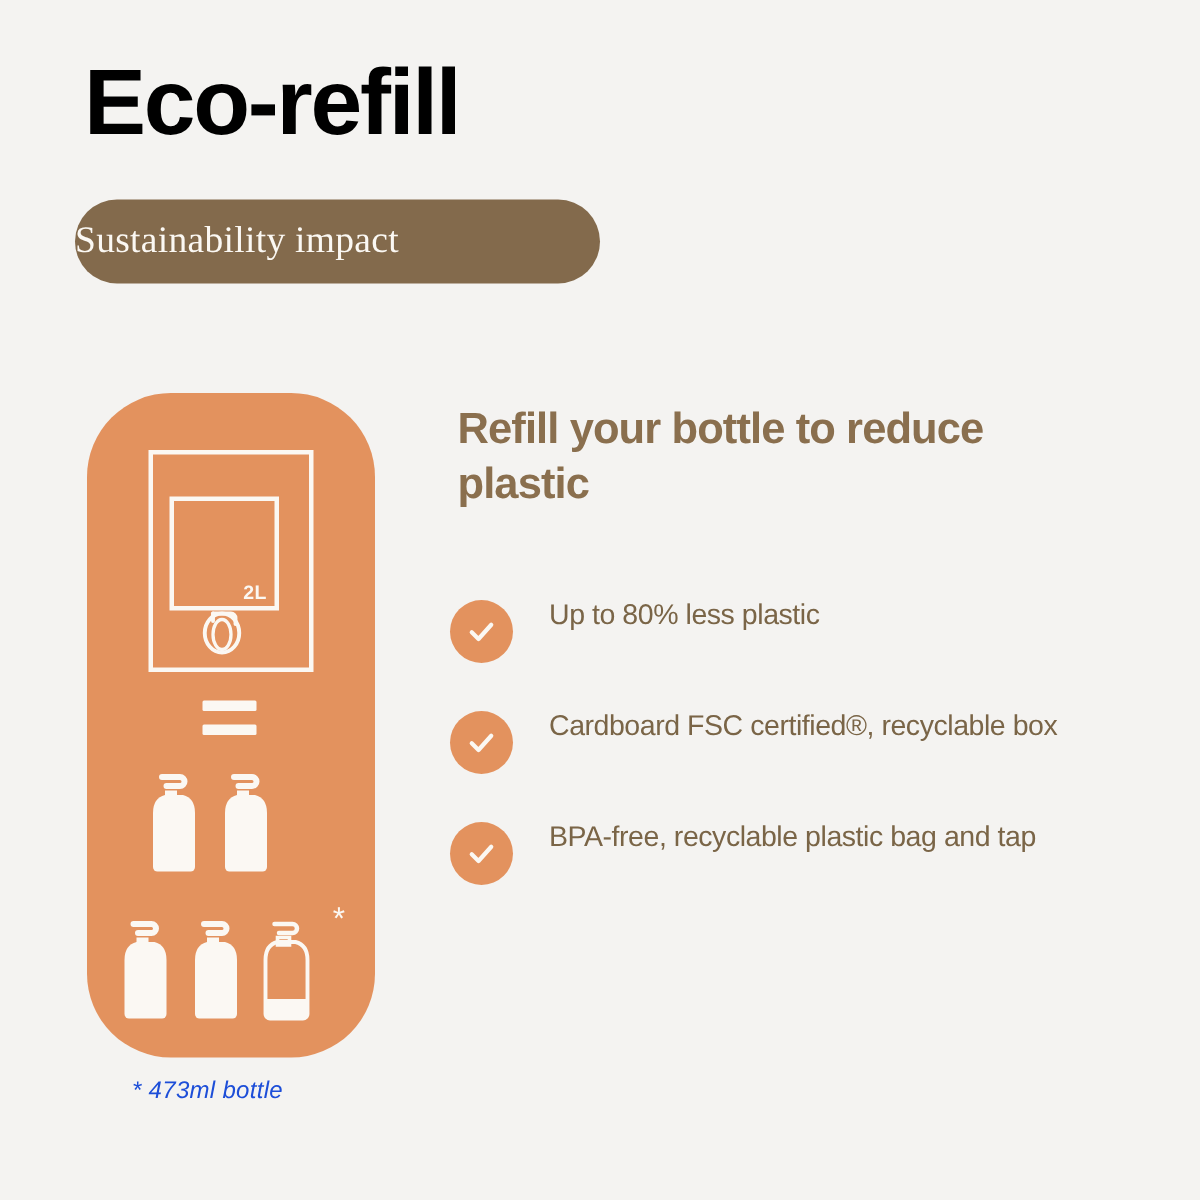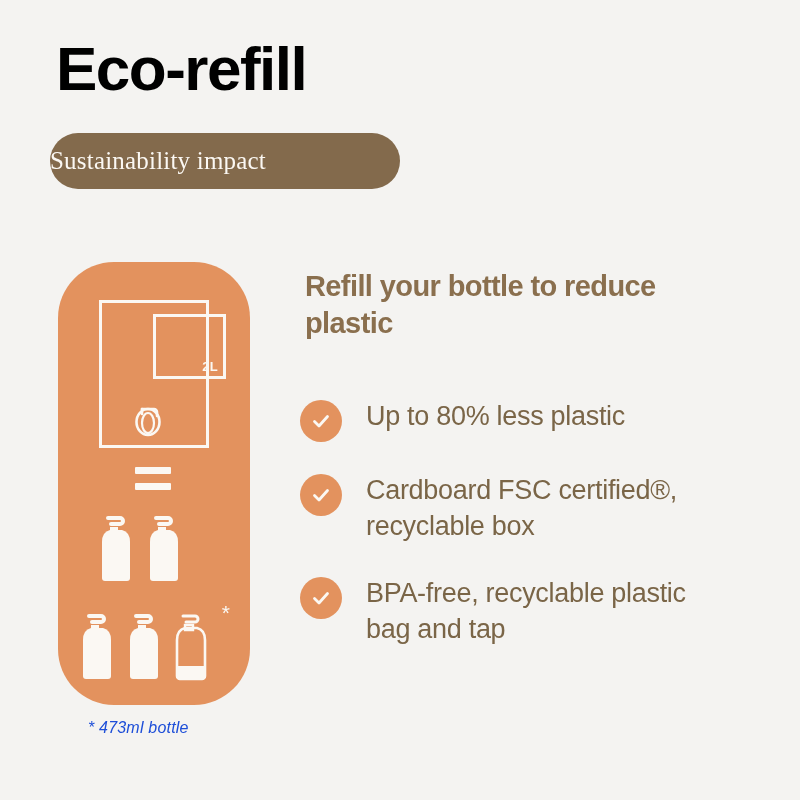--- a/index.html
+++ b/index.html
@@ -63,26 +63,25 @@
     left: 41px;
     top: 38px;
     width: 110px;
     height: 148px;
     border: 3px solid #fbf8f3;
     box-sizing: border-box;
   }
   .box-inner {
     position: absolute;
     left: 11px;
-    top: 11px;
+    top: 28px;
     width: 73px;
-    height: 65px;
+    height: 76px;
     border: 3px solid #fbf8f3;
     box-sizing: border-box;
-    margin-left: 40px;
   }
   .box-volume {
     position: absolute;
     right: 5px;
     bottom: 2px;
     font-size: 13px;
     font-weight: bold;
     color: #fbf8f3;
     letter-spacing: 0.3px;
   }
@@ -166,21 +165,21 @@
     height: 42px;
     border-radius: 50%;
     background: #e3925e;
     display: flex;
     align-items: center;
     justify-content: center;
     margin-top: 2px;
   }
   .benefit-text {
     margin-left: 24px;
-    font-size: 27px;
+    font-size: 19px;
     line-height: 1.35;
     color: #7a6547;
     letter-spacing: -0.3px;
   }
 </style>
 </head>
 <body>
 
 <div id="page-title">Eco-refill</div>
 

